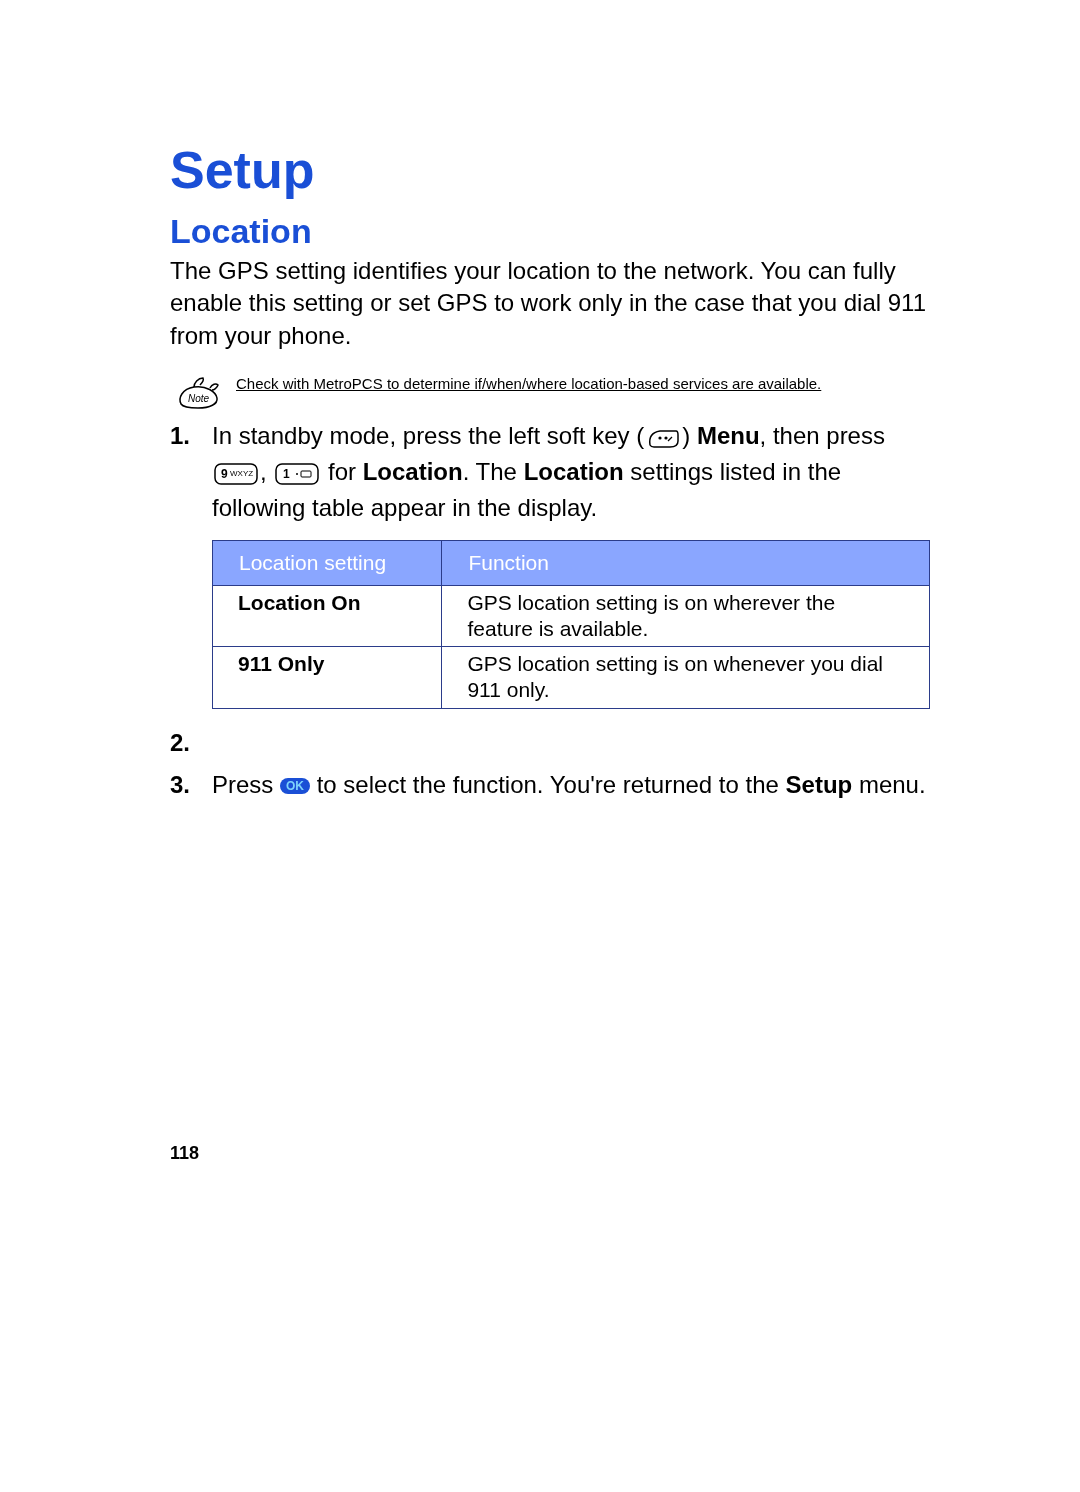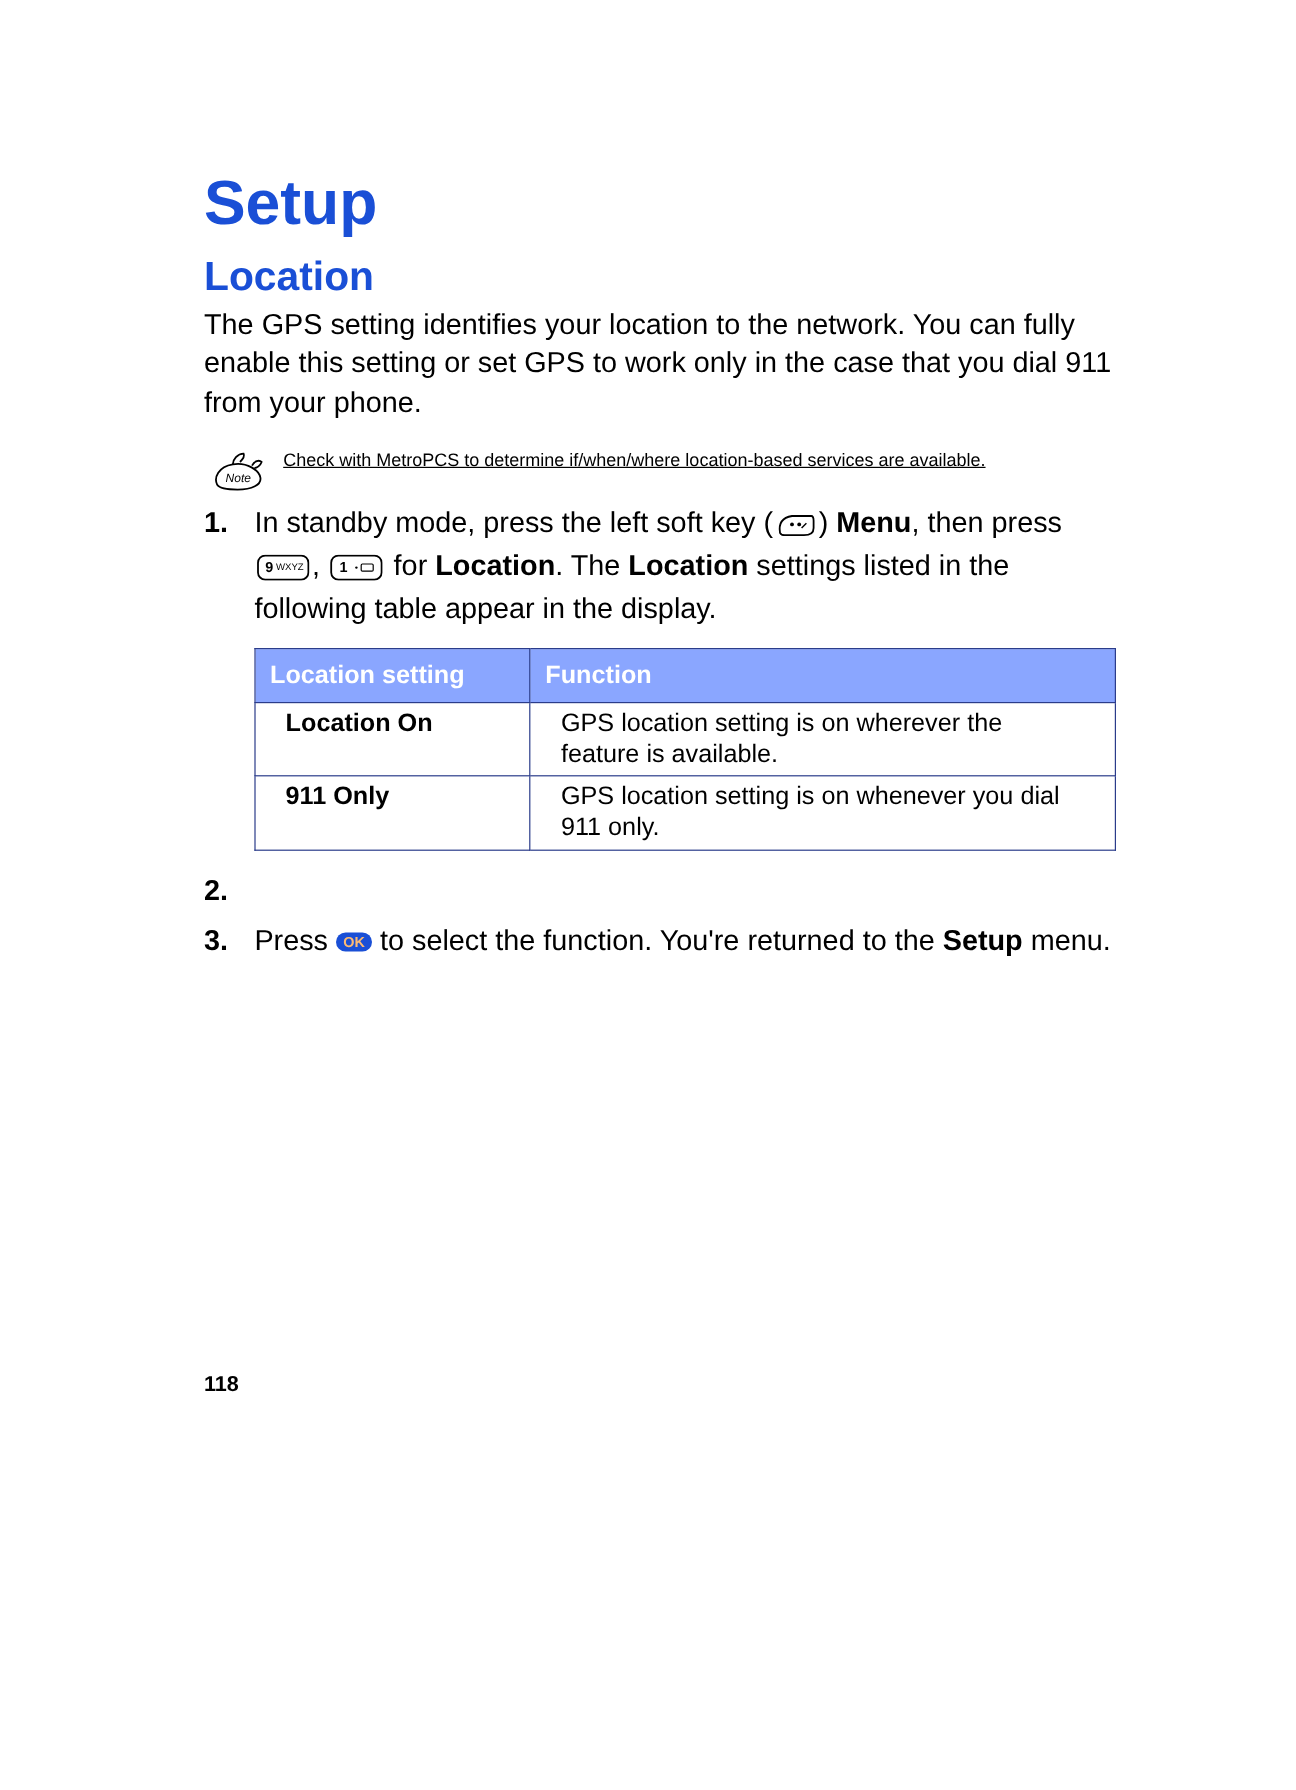--- a/index.html
+++ b/index.html
@@ -65,40 +65,40 @@
   .inline-key {
     display: inline-flex;
     vertical-align: middle;
     margin: 0 2px;
   }
   .ok-pill {
     display: inline-flex;
     align-items: center;
     justify-content: center;
     background: #1a4fd6;
-    color: #fdba74;
+    color: #7dd3fc;
     font-size: 12px;
     font-weight: bold;
     border-radius: 10px;
     padding: 2px 6px;
     line-height: 1;
     vertical-align: middle;
   }
   table.loc {
     border-collapse: collapse;
     width: 100%;
     margin: 14px 0 10px 0;
     font-size: 21px;
   }
   table.loc th {
     background: #8aa6ff;
     color: #ffffff;
     text-align: left;
-    font-weight: bold;
-    padding: 6px 12px;
+    font-weight: normal;
+    padding: 6px 26px;
     border: 1px solid #2b3c8a;
   }
   table.loc td {
     padding: 4px 25px;
     border: 1px solid #2b3c8a;
     vertical-align: top;
     line-height: 1.25;
   }
   table.loc td.setting {
     font-weight: bold;

